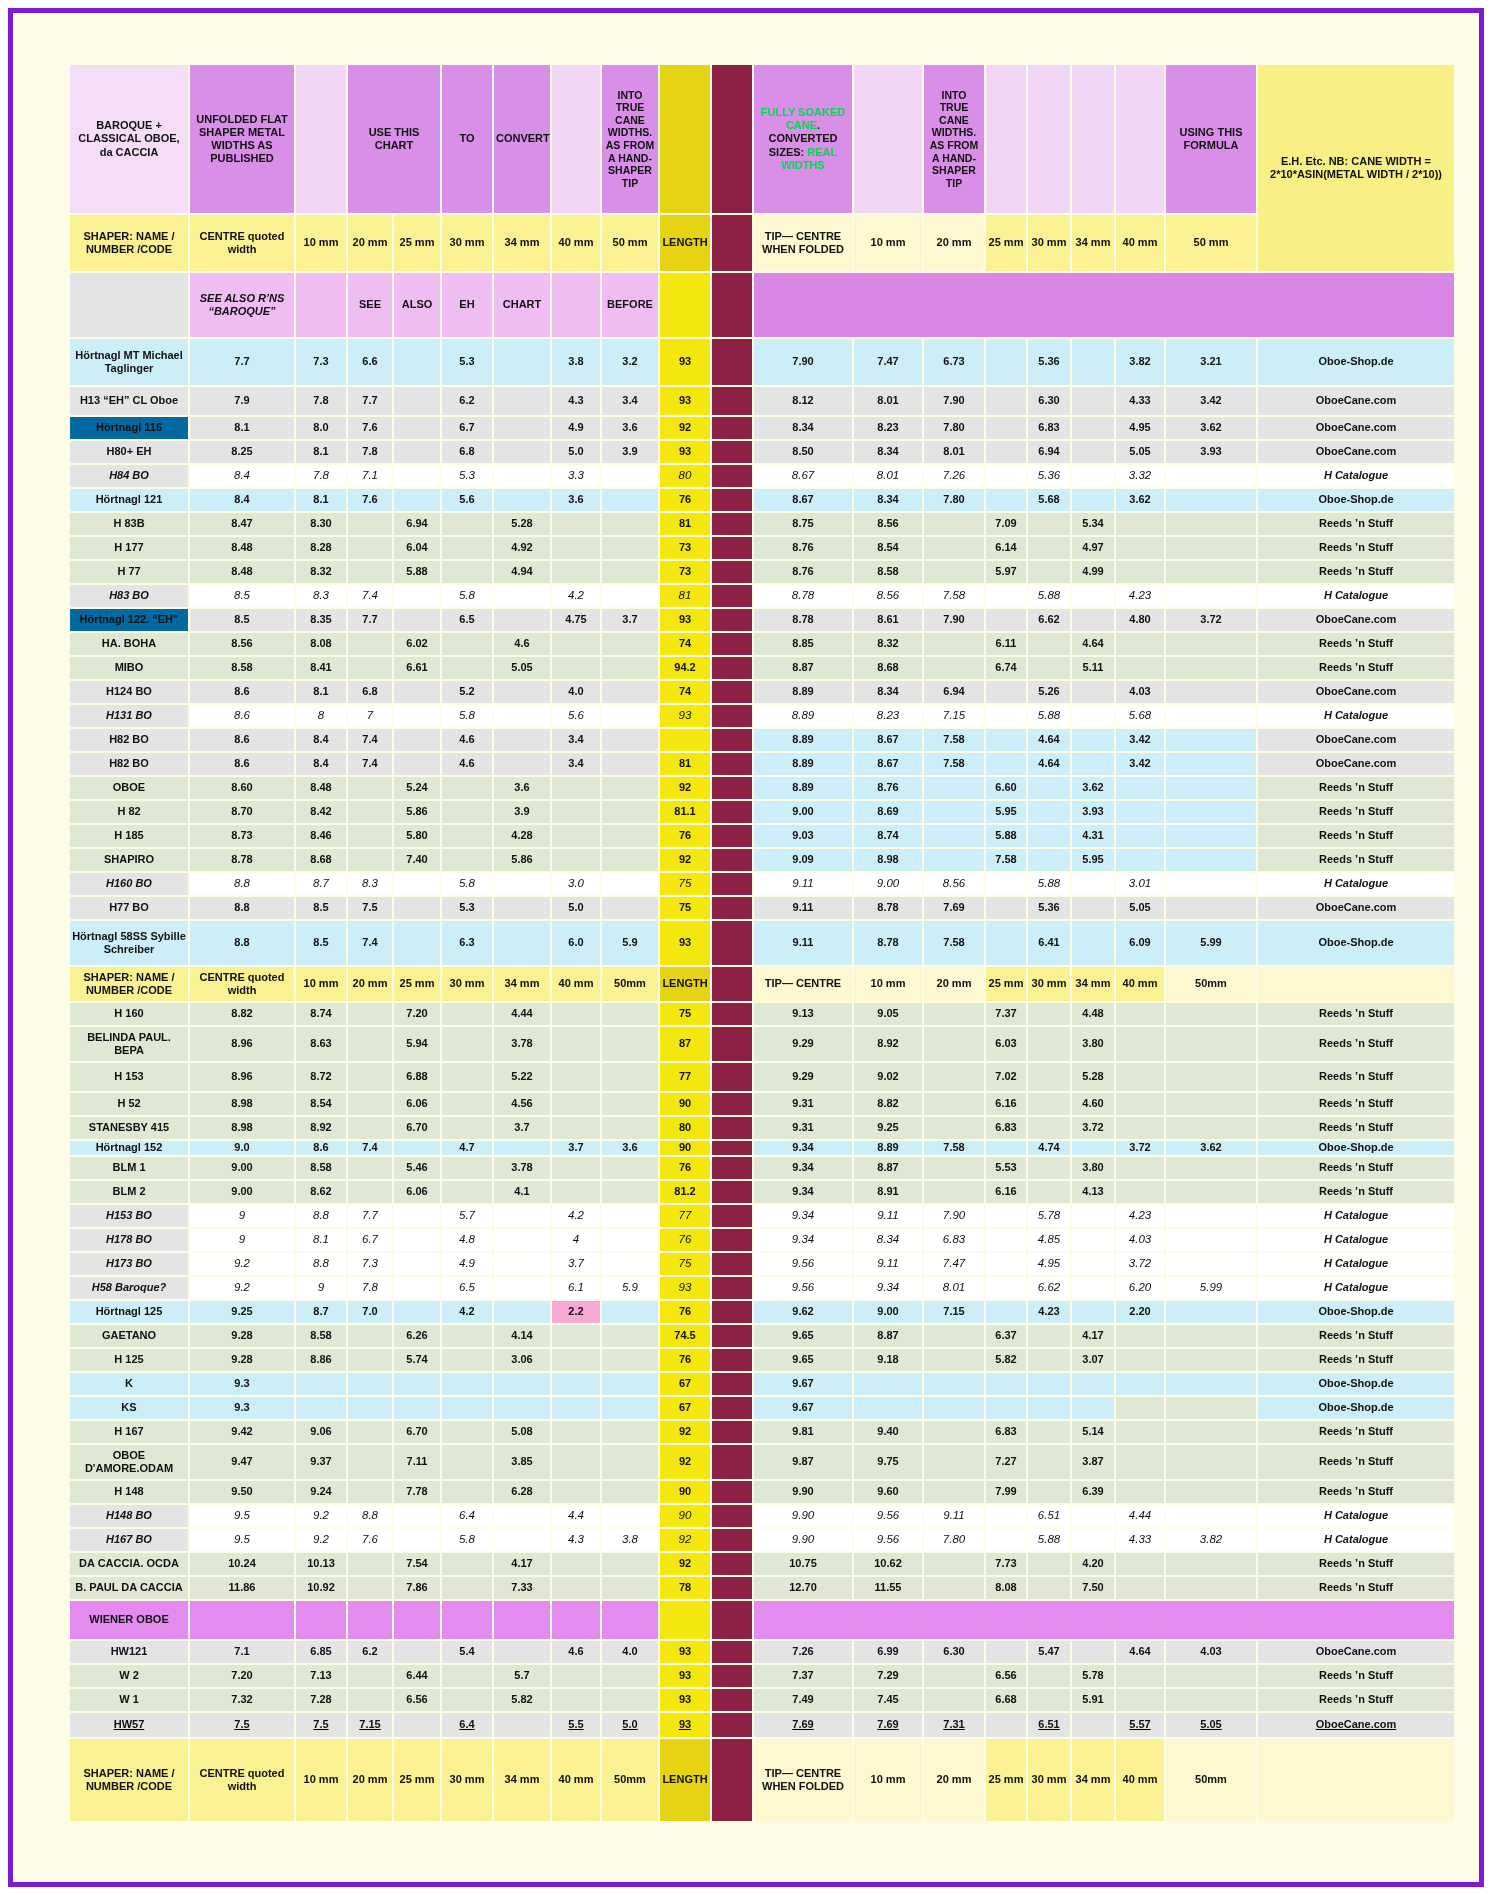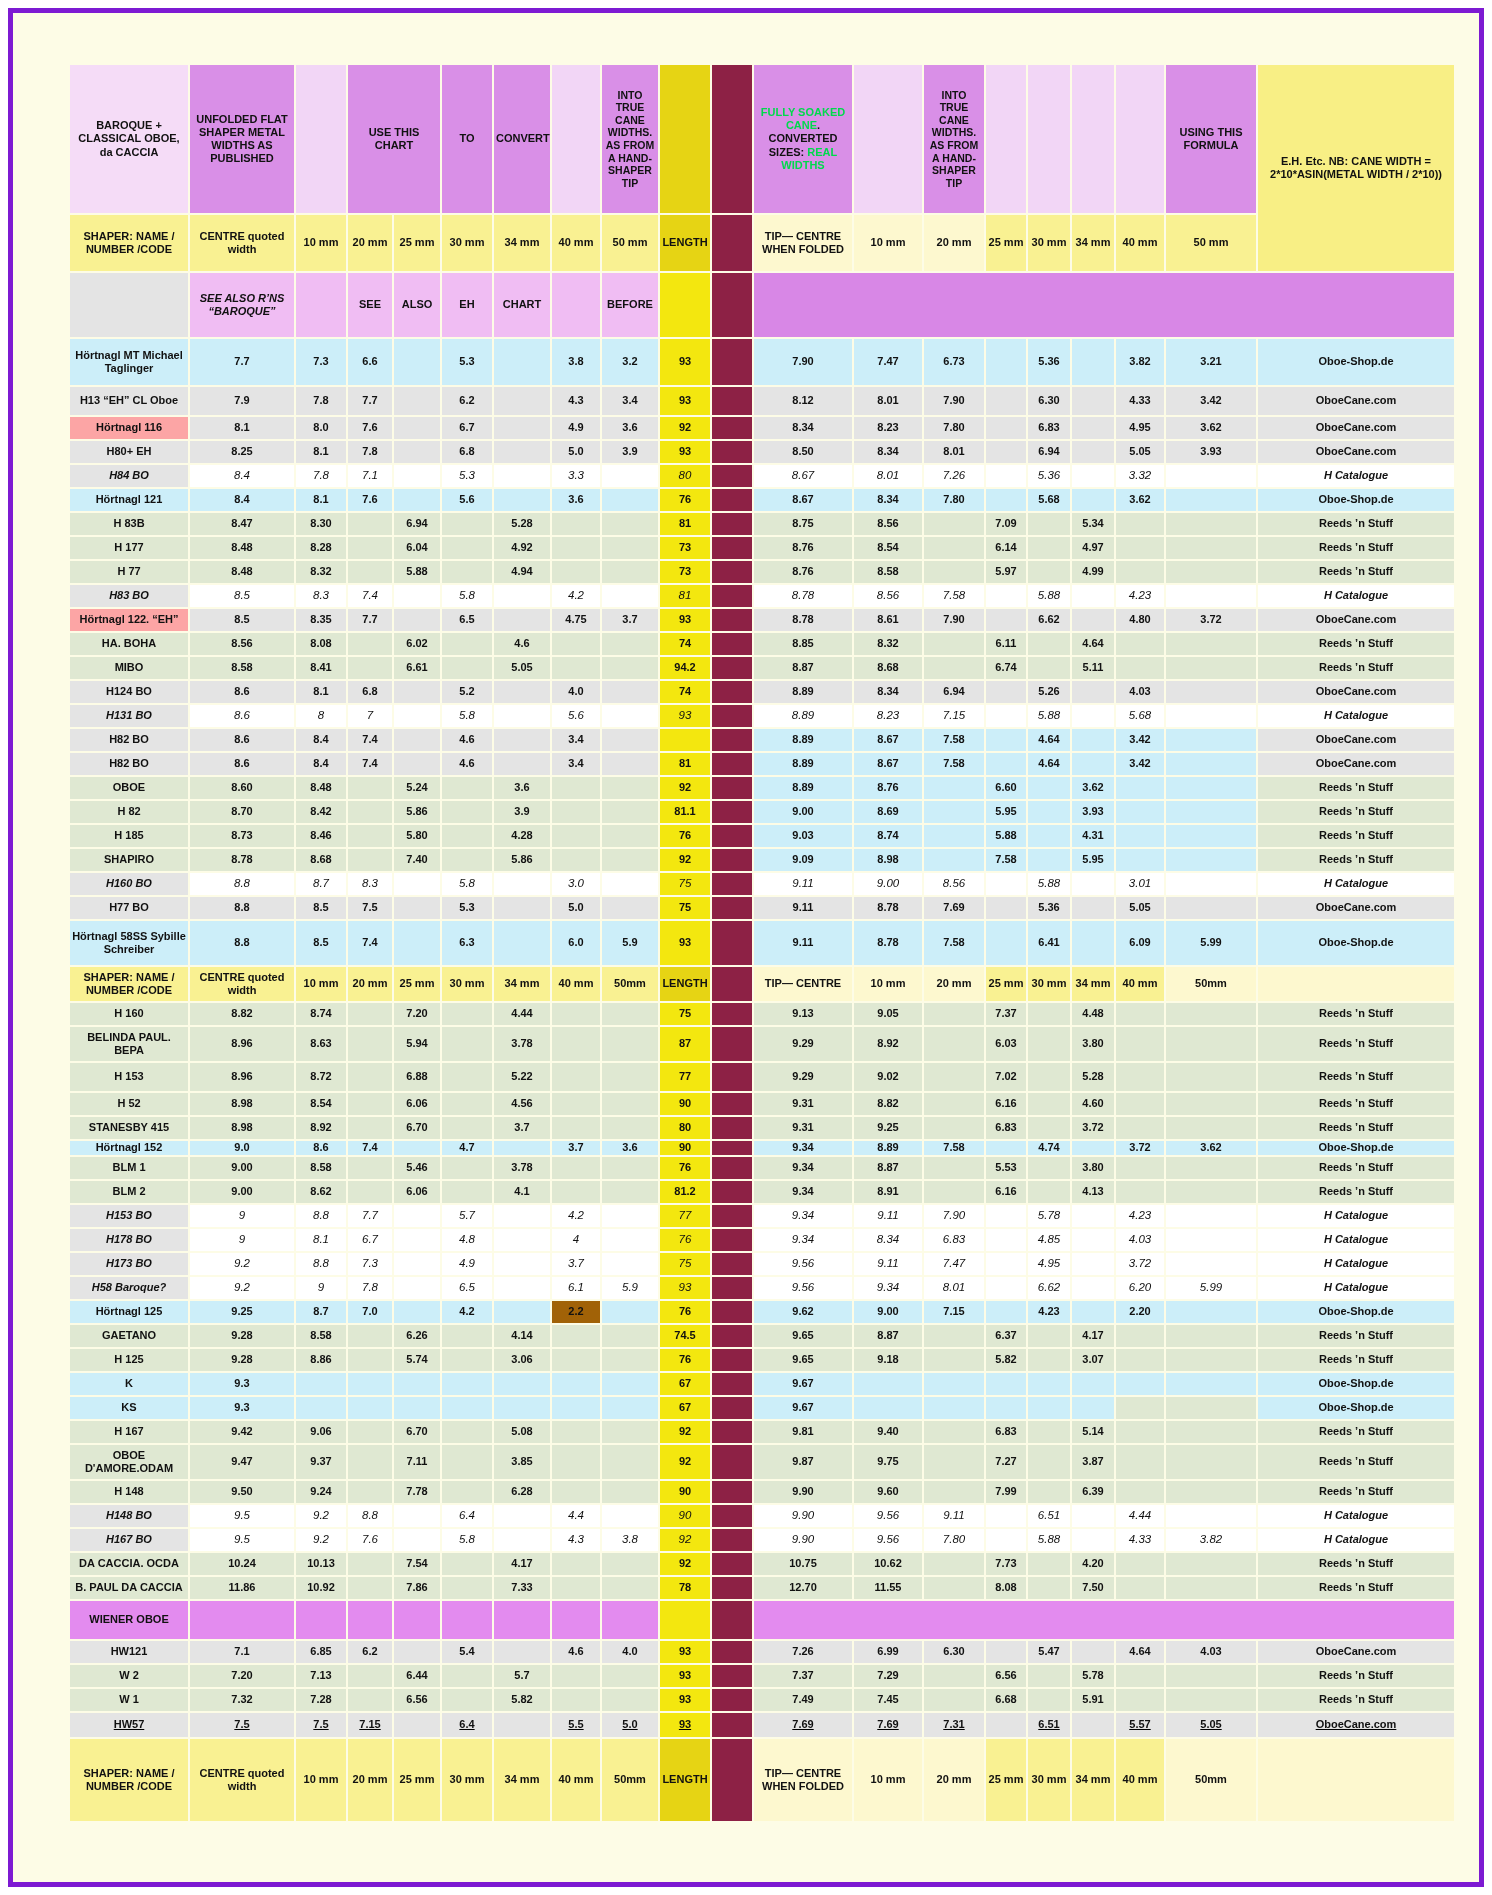--- a/index.html
+++ b/index.html
@@ -7,22 +7,22 @@
   .frame{position:absolute;inset:8px;border:5px solid #7d1ad2;background:#fdfce6;}
   .tablewrap{position:absolute;left:55px;top:50px;}
   table{border-collapse:separate;border-spacing:2px;table-layout:fixed;width:1372px;}
   td{padding:0 2px;text-align:center;vertical-align:middle;font:700 11px/1.2 "Liberation Sans",sans-serif;color:#111;overflow:hidden;}
   .i{font-style:italic;font-weight:400;font-size:11.5px;}
   .bi{font-style:italic;font-weight:700;}
   .c-blue{background:#cceef9;}
   .c-grey{background:#e4e4e4;}
   .c-green{background:#dfe8d2;}
   .c-white{background:#ffffff;}
-  .c-pink{background:#fca5a5;}
-  .c-hl{background:#a16207;}
+  .c-pink{background:#0369a1;}
+  .c-hl{background:#f9a8d4;}
   .c-len{background:#f3e70f;}
   .gold{background:#e6d414;}
   .sep{background:#8d2145;}
   .hy{background:#f9f192;}
   .cream{background:#fdf8cf;}
   .pd{background:#d98fe7;}
   .pl{background:#f2d6f6;}
   .pname{background:#f5dcf7;}
   .lav{background:#f0bdf3;}
   .band{background:#d887e6;}

